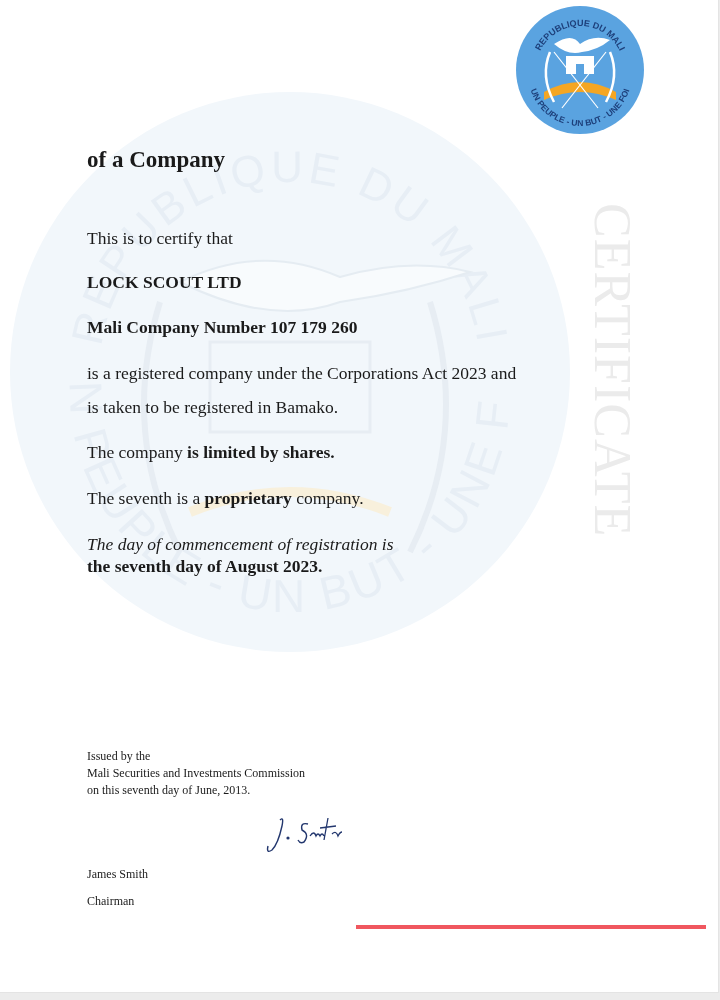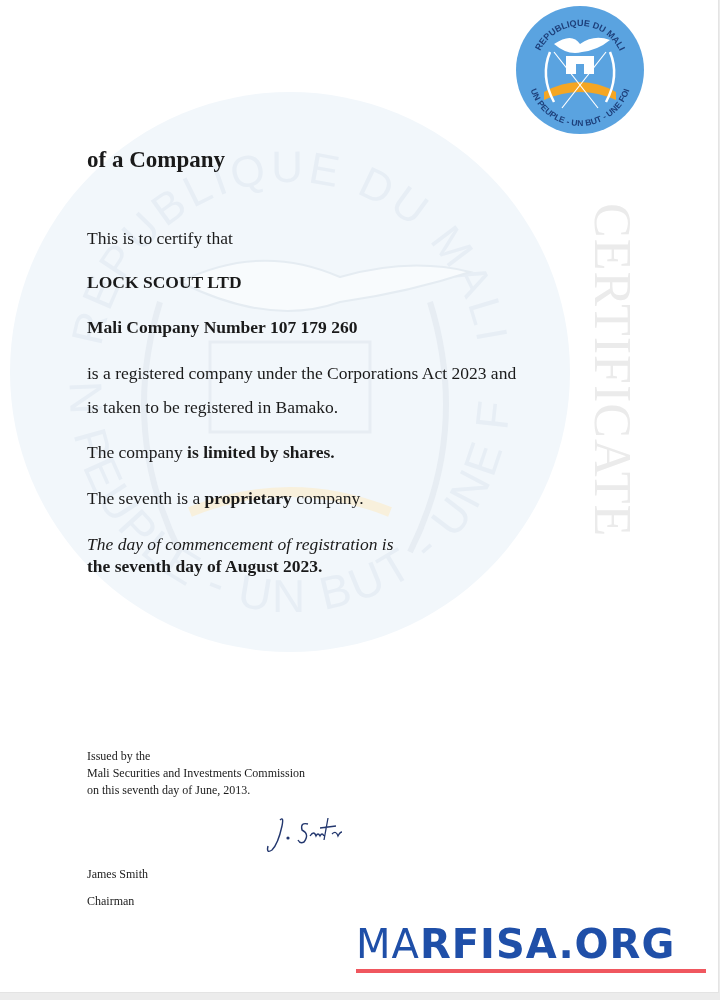--- a/index.html
+++ b/index.html
@@ -133,16 +133,15 @@
   <div class="signature">
     <svg width="90" height="50" viewBox="0 0 90 50">
       <path d="M18 10 Q 22 6 20 16 Q 16 34 10 40 Q 4 44 6 36" fill="none" stroke="#23376e" stroke-width="1.4"></path>
       <circle cx="26" cy="28" r="1.6" fill="#23376e"></circle>
       <path d="M46 14 Q 38 12 40 20 Q 48 24 42 32 Q 38 34 36 30" fill="none" stroke="#23376e" stroke-width="1.4"></path>
       <path d="M48 26 Q 52 20 54 26 Q 56 22 58 26 Q 60 22 62 26 M66 8 L 62 30 M58 18 L 74 16 M70 24 Q 74 20 76 26 Q 78 22 80 22" fill="none" stroke="#23376e" stroke-width="1.3"></path>
     </svg>
   </div>
 
   <div class="brand">
-    <div class="brand-text"><span class="thin">MA</span><span class="thick">RFISA.ORG</span></div>
     <div class="brand-underline"></div>
   </div>
 </div>
 
 </body></html>

